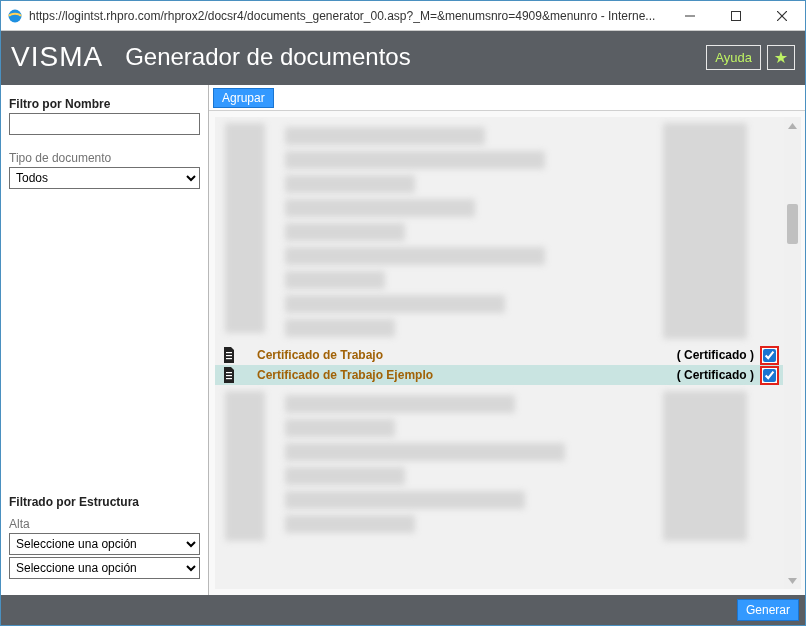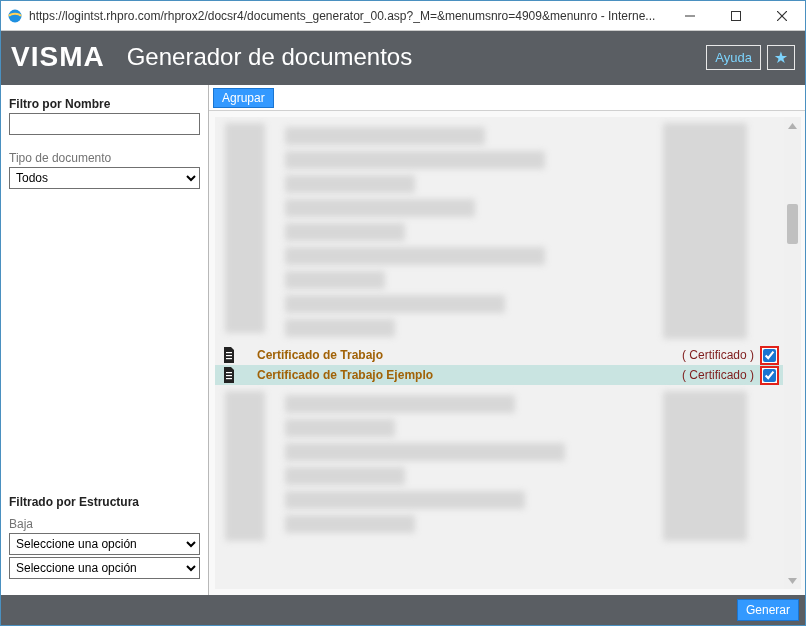--- a/index.html
+++ b/index.html
@@ -42,35 +42,35 @@
   .app-header {
     height: 52px;
     background: #5a5e63;
     display: flex;
     align-items: center;
     padding: 0 10px;
     color: #fff;
   }
   .logo {
     font-family: Arial, sans-serif;
-    font-weight: 700;
+    font-weight: 400;
     font-size: 28px;
     letter-spacing: 1px;
     margin-right: 22px;
   }
   .page-title {
     font-size: 24px;
     font-weight: 300;
   }
   .header-right { margin-left:auto; display:flex; gap:6px; }
   .hdr-btn {
     border: 1px solid #e8e8e8;
     padding: 4px 8px;
     font-size: 13px;
-    color: #7dd3fc;
+    color: #bef264;
     background: transparent;
     display:flex; align-items:center; justify-content:center;
   }
   .hdr-btn.star { width:28px; padding:0; font-size:16px; }
   .workarea {
     display: flex;
     height: calc(100% - 30px - 52px - 30px);
     background: #fff;
     border-top: 2px solid #5a5e63;
   }
@@ -155,21 +155,21 @@
     padding: 0 4px 0 6px;
     font-size: 12px;
   }
   .row .doc-icon {
     width:16px; height:16px; margin-right: 20px;
     display:inline-flex; align-items:center; justify-content:center;
     color:#222;
   }
   .row .name { flex:1; color:#a16207;font-weight:bold; }
   .row.hover { background: #c9e4e1; }
-  .row .type { font-weight:normal; color:#7f1d1d; margin-right:6px; }
+  .row .type { font-weight:bold; color:#000000; margin-right:6px; }
   .chkwrap {
     border: 2px solid #e2231a;
     padding: 1px;
     display:flex; align-items:center; justify-content:center;
     background:#fff;
   }
   .chkwrap input { margin:0; width:13px; height:13px; accent-color:#1a75d1;}
   .vscroll {
     position:absolute;
     right:0; top:0; bottom:0;
@@ -243,21 +243,21 @@
 
     <label class="sub" style="margin-top:14px;">Tipo de documento</label>
     <select>
       <option>Todos</option>
     </select>
 
     <div class="spacer"></div>
 
     <label class="hdr">Filtrado por Estructura</label>
 
-    <label class="sub">Baja</label>
+    <label class="sub">Alta</label>
     <select>
       <option>Seleccione una opción</option>
     </select>
 
     <select>
       <option>Seleccione una opción</option>
     </select>
     <div style="height:6px;"></div>
   </div>
 

